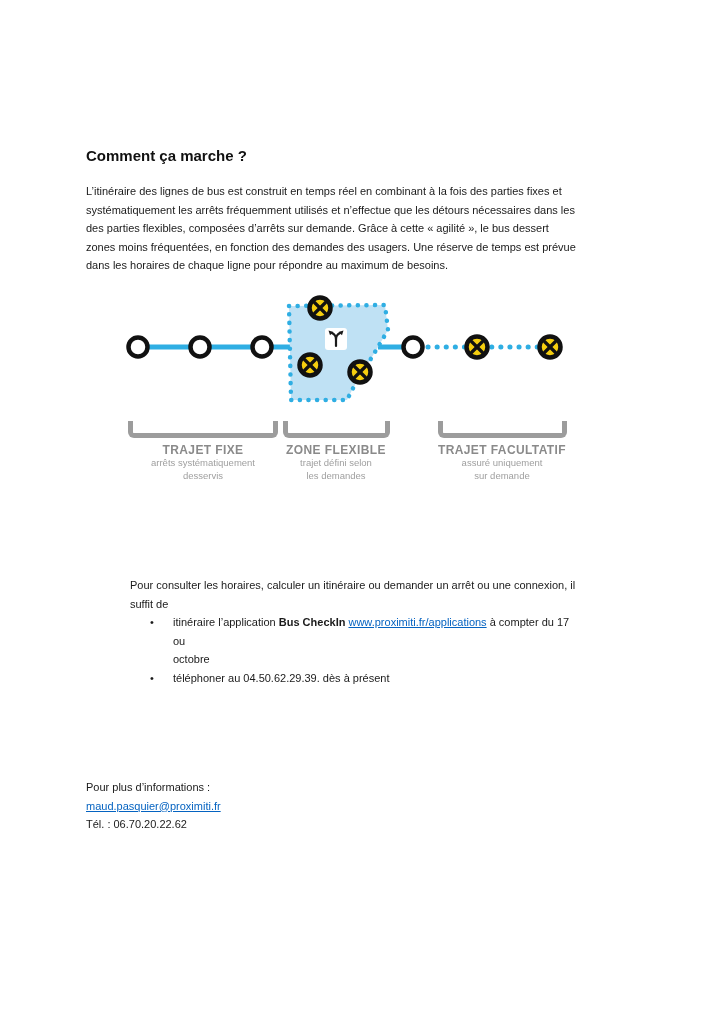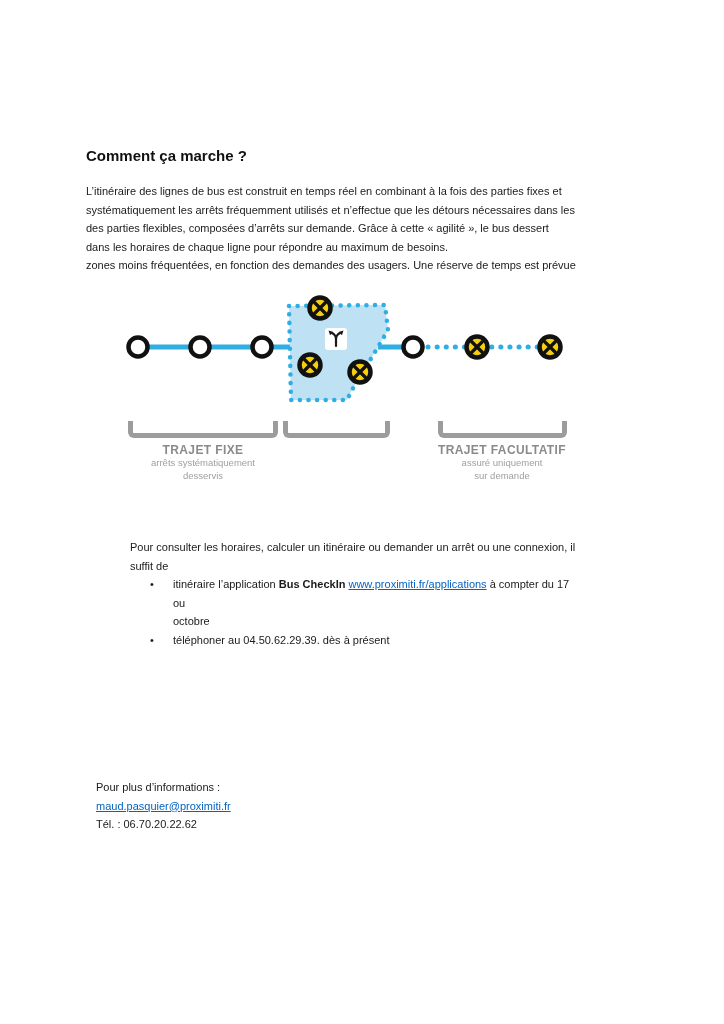--- a/index.html
+++ b/index.html
@@ -34,46 +34,46 @@
   .legend-col { position:absolute; top:444px; text-align:center; }
   .legend-col-1 { left:103px; width:200px; }
   .legend-col-2 { left:256px; width:160px; }
   .legend-col-3 { left:412px; width:180px; }
   .legend-title {
     font-size:12px; font-weight:bold; color:#8a8a8a;
     letter-spacing:0.4px; line-height:13px;
   }
   .legend-sub { font-size:9.5px; color:#9f9f9f; line-height:12.5px; }
   .instructions {
-    position:absolute; left:130px; top:538px; width:530px;
+    position:absolute; left:130px; top:576px; width:530px;
     font-size:11px; line-height:18.5px;
   }
   .bullet-item { position:relative; padding-left:43px; }
   .bullet-dot { position:absolute; left:20px; top:0; }
   .nowrap { white-space:nowrap; }
   .bold { font-weight:bold; }
   a.doc-link, .doc-link { text-decoration:underline; cursor:pointer; }
   .contact {
-    position:absolute; left:96px; top:778px;
+    position:absolute; left:86px; top:778px;
     font-size:11px; line-height:18.5px;
   }
 </style>
 </head>
 <body>
 
 <div class="page">
 
   <div class="page-title">Comment ça marche ?</div>
 
   <div class="intro">
     <div>L’itinéraire des lignes de bus est construit en temps réel en combinant à la fois des parties fixes et</div>
     <div>systématiquement les arrêts fréquemment utilisés et n’effectue que les détours nécessaires dans les</div>
     <div>des parties flexibles, composées d’arrêts sur demande. Grâce à cette « agilité », le bus dessert</div>
+    <div>zones moins fréquentées, en fonction des demandes des usagers. Une réserve de temps est prévue</div>
     <div>dans les horaires de chaque ligne pour répondre au maximum de besoins.</div>
-    <div>zones moins fréquentées, en fonction des demandes des usagers. Une réserve de temps est prévue</div>
   </div>
 
   <svg class="diagram-svg" width="460" height="130" viewBox="0 0 460 130" xmlns="http://www.w3.org/2000/svg">
 
     <g fill="none" stroke="#2FAEE3">
       <line x1="28" y1="59" x2="182" y2="59" stroke-width="5"></line>
       <line x1="268" y1="59" x2="303" y2="59" stroke-width="5"></line>
       <line x1="318" y1="59" x2="440" y2="59" stroke-width="5" stroke-linecap="round" stroke-dasharray="0.1 9"></line>
     </g>
 
@@ -138,20 +138,25 @@
 
   <div class="bracket bracket-1"></div>
   <div class="bracket bracket-2"></div>
   <div class="bracket bracket-3"></div>
 
   <div class="legend-col legend-col-1">
     <div class="legend-title">TRAJET FIXE</div>
     <div class="legend-sub">arrêts systématiquement</div>
     <div class="legend-sub">desservis</div>
   </div>
+  <div class="legend-col legend-col-2">
+    <div class="legend-title">ZONE FLEXIBLE</div>
+    <div class="legend-sub">trajet défini selon</div>
+    <div class="legend-sub">les demandes</div>
+  </div>
   <div class="legend-col legend-col-3">
     <div class="legend-title">TRAJET FACULTATIF</div>
     <div class="legend-sub">assuré uniquement</div>
     <div class="legend-sub">sur demande</div>
   </div>
 
   <div class="instructions">
     <div>Pour consulter les horaires, calculer un itinéraire ou demander un arrêt ou une connexion, il</div>
     <div>suffit de</div>
 

